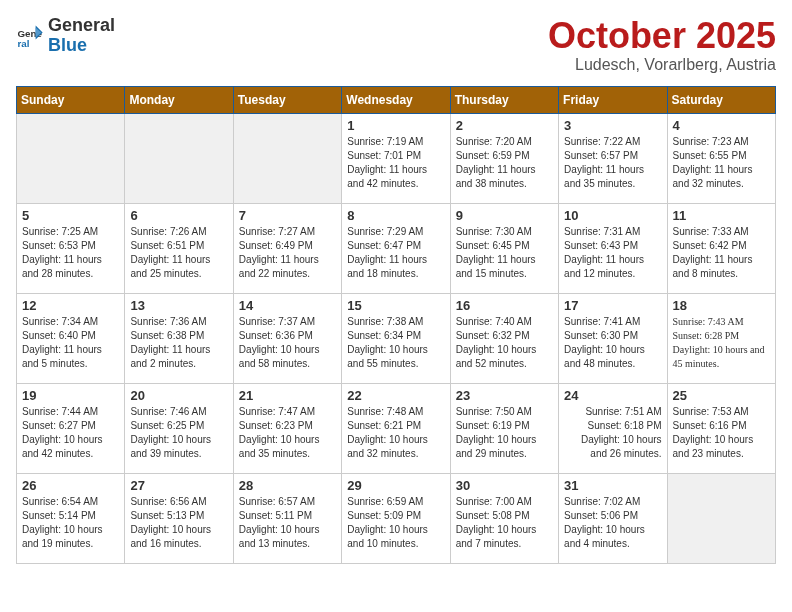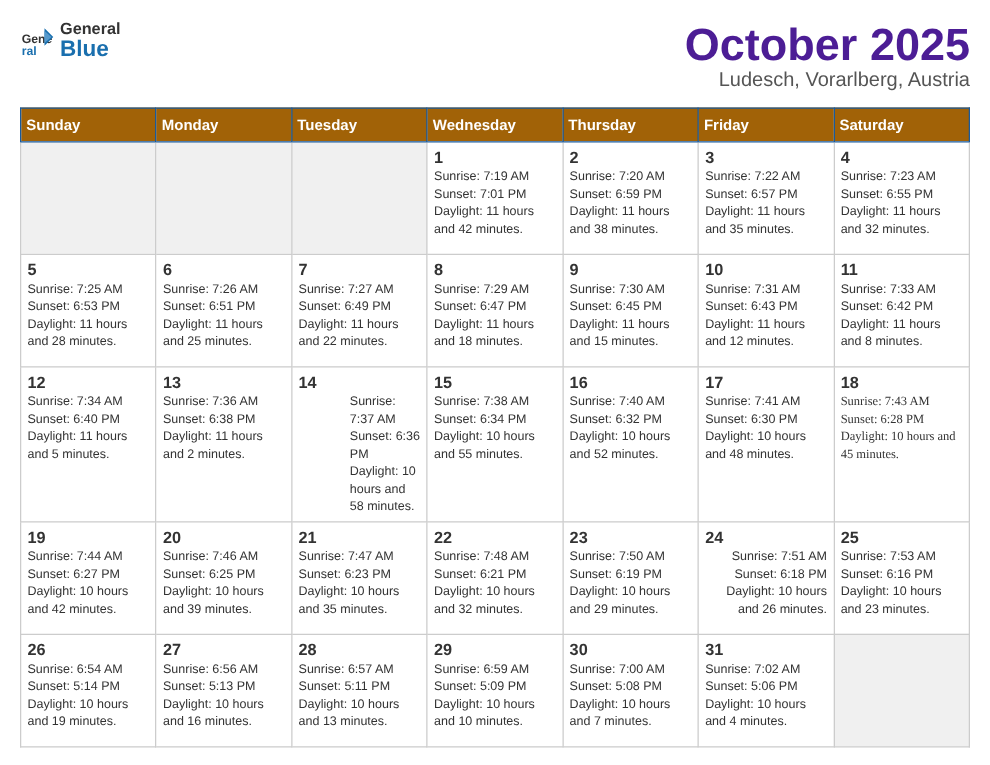--- a/index.html
+++ b/index.html
@@ -24,21 +24,21 @@
     .logo-icon {
       width: 28px;
       height: 28px;
     }
     .title-area {
       text-align: right;
     }
     .month-title {
       font-size: 36px;
       font-weight: bold;
-      color: #4c1d95;
+      color: #b91c1c;
       line-height: 1.1;
     }
     .subtitle {
       font-size: 16px;
       color: #555;
     }
     table {
       width: 100%;
       border-collapse: collapse;
       table-layout: fixed;
@@ -81,21 +81,21 @@
 
 <div class="header">
   <div class="logo">
     <svg class="logo-icon" viewBox="0 0 40 40">
       <text x="2" y="22" font-size="14" font-weight="bold" fill="#333" font-family="Arial">Gene</text>
       <text x="2" y="36" font-size="14" font-weight="bold" fill="#1a6fae" font-family="Arial">ral</text>
       <polygon points="28,5 38,15 28,25" fill="#1a6fae"></polygon>
       <polygon points="28,8 36,15 28,22" fill="#5599cc"></polygon>
     </svg>
     <div>
-      <div style="font-size:13px;font-weight:bold;color:#333;line-height:1.1;">General</div>
+      <div style="font-size:18px;font-weight:bold;color:#333;line-height:1.1;">General</div>
       <div style="font-size:18px;font-weight:bold;color:#1a6fae;line-height:1.1;">Blue</div>
     </div>
   </div>
   <div class="title-area">
     <div class="month-title">October 2025</div>
     <div class="subtitle">Ludesch, Vorarlberg, Austria</div>
   </div>
 </div>
 
 <table>
@@ -192,21 +192,21 @@
 Daylight: 11 hours and 5 minutes.</div>
         </td>
         <td>
           <div class="day-num">13</div>
           <div class="day-info" style="white-space: pre-line;">Sunrise: 7:36 AM
 Sunset: 6:38 PM
 Daylight: 11 hours and 2 minutes.</div>
         </td>
         <td>
           <div class="day-num">14</div>
-          <div class="day-info" style="white-space: pre-line; margin-left: 41px;">Sunrise: 7:37 AM
+          <div class="day-info" style="white-space: pre-line;">Sunrise: 7:37 AM
 Sunset: 6:36 PM
 Daylight: 10 hours and 58 minutes.</div>
         </td>
         <td>
           <div class="day-num">15</div>
           <div class="day-info" style="white-space: pre-line;">Sunrise: 7:38 AM
 Sunset: 6:34 PM
 Daylight: 10 hours and 55 minutes.</div>
         </td>
         <td>

